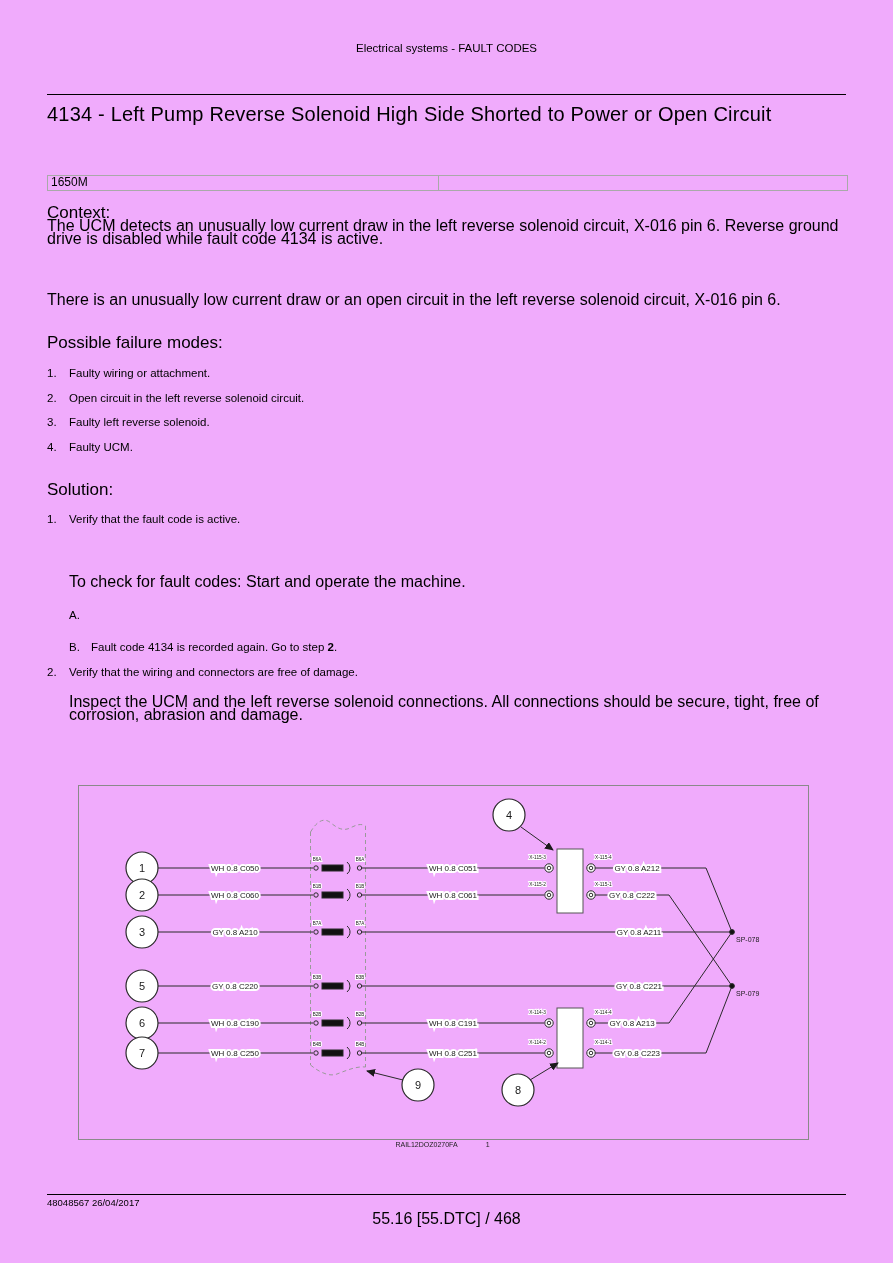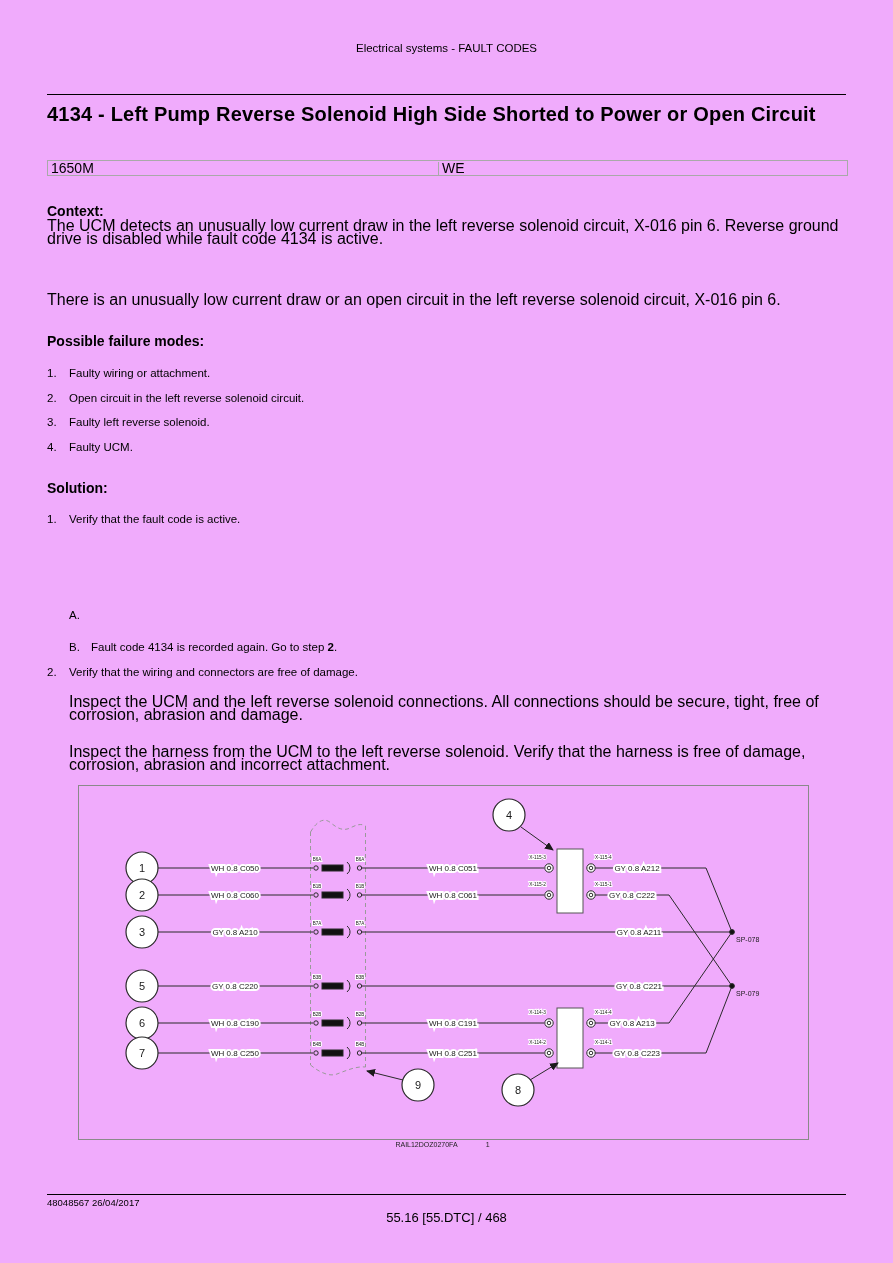--- a/index.html
+++ b/index.html
@@ -4,55 +4,54 @@
 <style>
   html,body{margin:0;padding:0;background:#e8e8e8;}
   .page{
     position:relative;width:893px;height:1263px;margin:0 auto;background:#f0abfc;
     font-family:"Liberation Sans","DejaVu Sans",sans-serif;color:#000;overflow:hidden;
   }
   .abs{position:absolute;}
   .content{left:47px;width:799px;}
   .running-head{top:42px;text-align:center;font-size:11.5px;}
   .rule1{top:94px;border-top:1.6px solid #000;}
-  .page-title{top:100px;font-size:20px;font-weight:bold;line-height:28px;letter-spacing:.2px;}
-  .model-table{top:160px;display:flex;border:1px solid #a9a9a9;height:14px;font-size:14px;line-height:13px;align-items:center;}
+  .page-title{top:100px;font-size:20px;font-weight:normal;line-height:28px;letter-spacing:.2px;}
+  .model-table{top:175px;display:flex;border:1px solid #a9a9a9;height:14px;font-size:12px;line-height:13px;}
   .model-cell1{width:387px;border-right:1px solid #a9a9a9;padding-left:3px;}
   .model-cell2{flex:1;padding-left:3px;}
-  .h-sec{font-weight:bold;font-size:14px;}
+  .h-sec{font-weight:normal;font-size:17px;}
   .body-text{font-size:16px;line-height:13px;}
   .li-row{display:flex;font-size:11.5px;line-height:16px;}
   .li-num{width:22px;flex:0 0 22px;}
   .li-letter{width:22px;flex:0 0 22px;}
   .indent1{margin-left:22px;}
   .figure-box{top:785px;left:78px;width:729px;height:353px;border:1px solid #8a8a8a;}
   .fig-caption{top:1141px;left:78px;width:729px;display:flex;justify-content:center;gap:28px;
     font-size:7px;color:#222;}
   .footer-rule{top:1194px;border-top:1px solid #000;}
   .footer-l1{top:1197px;text-align:left;font-size:9.5px;}
-  .footer-l2{top:1210px;text-align:center;font-size:13px;}
+  .footer-l2{top:1210px;text-align:center;font-size:16px;}
   svg text{font-family:"Liberation Sans","DejaVu Sans",sans-serif;fill:#1a1a1a;}
   .wire-lbl{font-size:8px;paint-order:stroke;stroke:#fff;stroke-width:4px;}
   .pin-lbl{font-size:4.6px;paint-order:stroke;stroke:#fff;stroke-width:2px;}
   .xpin-lbl{font-size:4.8px;paint-order:stroke;stroke:#fff;stroke-width:2px;}
   .sp-lbl{font-size:7px;}
   .callout-num{font-size:11px;text-anchor:middle;}
 </style>
 </head>
 <body>
 
 <div class="page">
 
   <div class="abs content running-head">Electrical systems - FAULT CODES</div>
   <div class="abs content rule1"></div>
   <div class="abs content page-title">4134 - Left Pump Reverse Solenoid High Side Shorted to Power or Open Circuit</div>
 
   <div class="abs content model-table">
     <div class="model-cell1">1650M</div>
-    <div class="model-cell2">WE</div>
   </div>
 
   <div class="abs content h-sec" style="top:203px">Context:</div>
   <div class="abs content body-text" style="top:219px">The UCM detects an unusually low current draw in the left reverse solenoid circuit, X-016 pin 6. Reverse ground drive is disabled while fault code 4134 is active.</div>
 
   <div class="abs content body-text" style="top:293px">There is an unusually low current draw or an open circuit in the left reverse solenoid circuit, X-016 pin 6.</div>
 
   <div class="abs content h-sec" style="top:333px">Possible failure modes:</div>
   <div class="abs content li-row" style="top:365px">
     <span class="li-num">1.</span>
@@ -70,34 +69,34 @@
     <span class="li-num">4.</span>
     <span>Faulty UCM.</span>
   </div>
 
   <div class="abs content h-sec" style="top:480px">Solution:</div>
 
   <div class="abs content li-row" style="top:511px">
     <span class="li-num">1.</span>
     <span>Verify that the fault code is active.</span>
   </div>
+  <div class="abs content body-text indent1" style="top:575px">To check for fault codes: Start and operate the machine.</div>
   <div class="abs content li-row indent1" style="top:607px">
     <span class="li-letter">A.</span>
   </div>
   <div class="abs content li-row indent1" style="top:639px">
     <span class="li-letter">B.</span>
     <span><span>Fault code 4134 is recorded again. Go to step </span><b>2</b><span>.</span></span>
   </div>
 
   <div class="abs content li-row" style="top:664px">
     <span class="li-num">2.</span>
     <span>Verify that the wiring and connectors are free of damage.</span>
   </div>
   <div class="abs content body-text indent1" style="top:695px">Inspect the UCM and the left reverse solenoid connections. All connections should be secure, tight, free of corrosion, abrasion and damage.</div>
-  <div class="abs content body-text indent1" style="top:745px">Inspect the harness from the UCM to the left reverse solenoid. Verify that the harness is free of damage, corrosion, abrasion and incorrect attachment.</div>
 
   <div class="abs figure-box">
     <svg width="727" height="351" viewBox="0 0 727 351">
       <defs>
         <marker id="arr" markerWidth="10" markerHeight="8" refX="8" refY="4" orient="auto">
           <path d="M0,0 L9,4 L0,8 z" fill="#1a1a1a"></path>
         </marker>
       </defs>
       <g stroke="#2a2a2a" stroke-width="1" fill="none">
 

